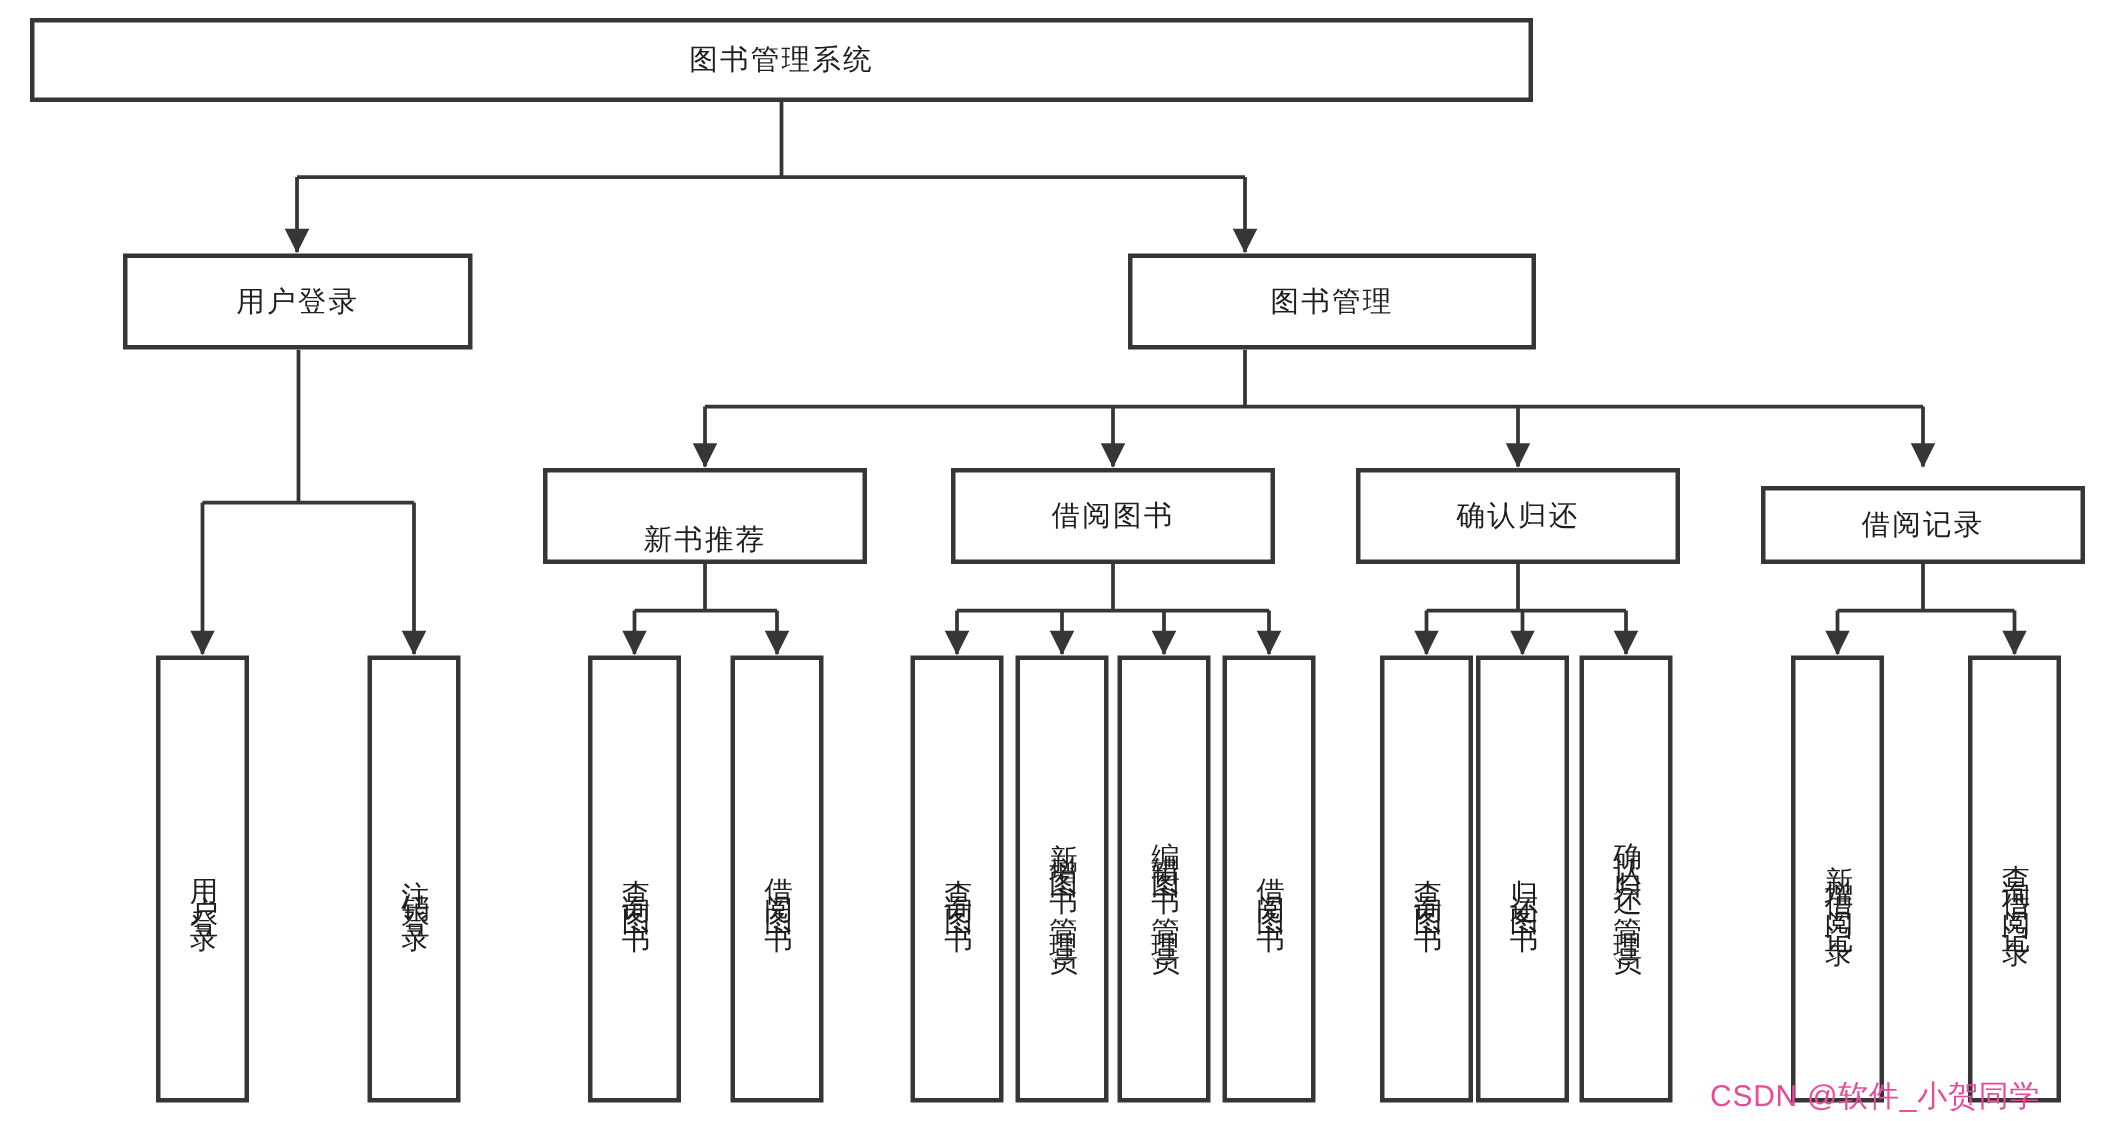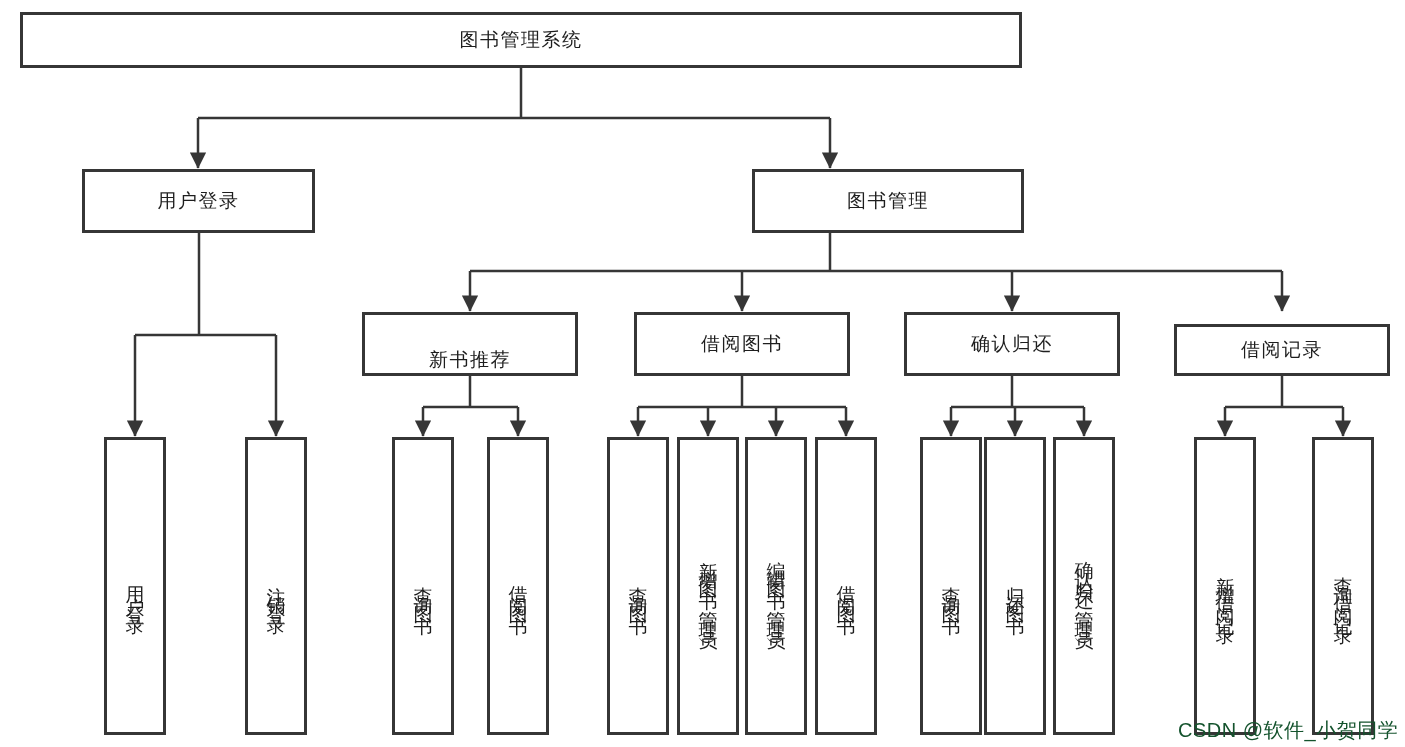--- a/index.html
+++ b/index.html
@@ -48,23 +48,23 @@
   .lf-5  { left: 677px; }
   .lf-6  { left: 745px; }
   .lf-7  { left: 815px; }
   .lf-8  { left: 920px; }
   .lf-9  { left: 984px; }
   .lf-10 { left: 1053px; }
   .lf-11 { left: 1194px; }
   .lf-12 { left: 1312px; }
   .watermark {
     position: absolute;
-    left: 1178px; top: 717px;
+    left: 1140px; top: 717px;
     font-size: 20px;
-    color: #14532d;
+    color: #ec4899;
     letter-spacing: 0.5px;
     white-space: nowrap;
   }
 </style>
 </head>
 <body>
 
 <div class="stage">
 
   <svg class="connectors" width="1405" height="747" viewBox="0 0 1405 747">

